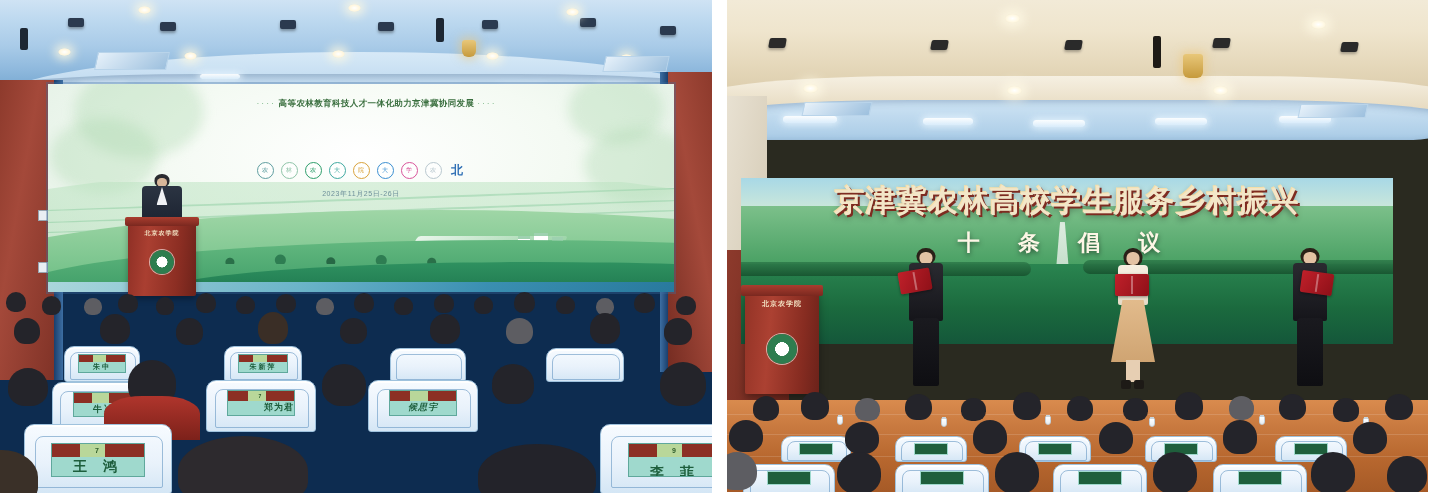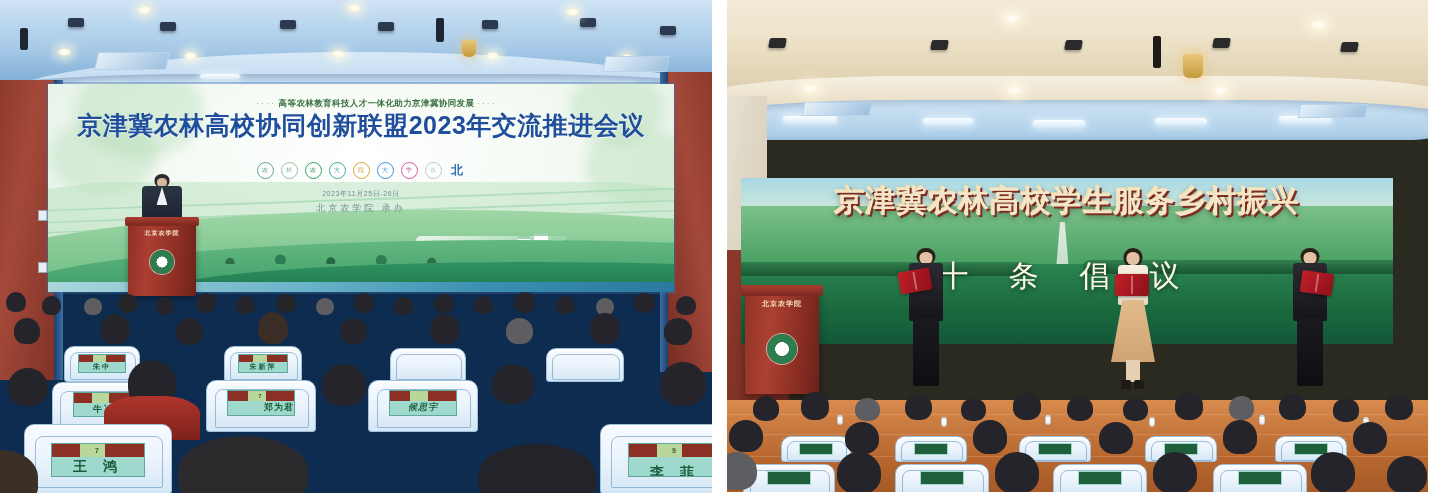--- a/index.html
+++ b/index.html
@@ -170,22 +170,22 @@
     background:linear-gradient(180deg,#2a8550,#1b6a3e 55%,#14573a);}
   .led-road{position:absolute;left:47%;top:44px;width:30px;height:150px;
     background:linear-gradient(180deg,rgba(235,242,235,.9),rgba(200,220,205,.55));
     clip-path:polygon(42% 0,58% 0,100% 100%,0 100%);}
   .led-hedge{position:absolute;height:14px;border-radius:7px;
     background:linear-gradient(180deg,#2f7c4b,#17532f);opacity:.9;}
   .led-title{position:absolute;left:0;right:0;top:6px;text-align:center;
     font-size:30px;line-height:34px;font-weight:bold;white-space:nowrap;letter-spacing:1px;
     color:#f3e6c8;text-shadow:2px 2px 0 #7e2b20,-1px -1px 0 #f6dfa8,0 3px 6px rgba(0,0,0,.45);}
   .led-sub{position:absolute;left:0;right:0;top:50px;text-align:center;
-    font-size:30px;font-weight:normal;color:#fdf6e6;letter-spacing:16px;
-    text-shadow:0 2px 5px rgba(0,0,0,.5);white-space:nowrap;margin-top:28px;}
+    font-size:22px;font-weight:bold;color:#fdf6e6;letter-spacing:16px;
+    text-shadow:0 2px 5px rgba(0,0,0,.5);white-space:nowrap;}
 
   .r-podium{position:absolute;border-radius:2px;
     background:linear-gradient(95deg,#933326 0%,#ac4132 34%,#872c21 75%,#6b221a 100%);
     box-shadow:0 4px 8px rgba(0,0,0,.35);}
   .stagefloor{position:absolute;left:0;bottom:0;width:100%;height:92px;
     background:linear-gradient(180deg,#d98b4e 0%,#c8793f 30%,#b8682f 62%,#a65a27 100%);}
   .floorline{position:absolute;height:1px;width:100%;background:rgba(255,255,255,.14);}
 
   .perf{position:absolute;}
   .p-head{position:absolute;left:50%;transform:translateX(-50%);border-radius:48%;background:#2a2118;}
@@ -275,21 +275,20 @@
         <div class="trees"></div>
         <div class="hill h4"></div>
         <div class="bluestrip"></div>
       </div>
 
       <div class="scr-sub">
         <span class="dots">····</span>
         <span>高等农林教育科技人才一体化助力京津冀协同发展</span>
         <span class="dots">····</span>
       </div>
-      <div class="scr-title">京津冀农林高校协同创新联盟2023年交流推进会议</div>
 
       <div class="logos">
         <div class="logo" style="border-color:#5f9ea0;color:#5f9ea0;">
             <span>农</span>
           </div>
         <div class="logo" style="border-color:#8fc4a8;color:#8fc4a8;">
             <span>林</span>
           </div>
         <div class="logo" style="border-color:#2e9e6b;color:#2e9e6b;">
             <span>农</span>
@@ -308,21 +307,20 @@
           </div>
         <div class="logo" style="border-color:#b9c8cf;color:#b9c8cf;">
             <span>农</span>
           </div>
         <div class="logo" style="border:none;color:#2f6fb5;font-size:12px;font-weight:bold;background:none;">
             <span>北</span>
           </div>
       </div>
 
       <div class="scr-date">2023年11月25日-26日</div>
-      <div class="scr-host">北京农学院  承办</div>
     </div>
 
     <div class="speaker" style="left:140px;top:174px;width:44px;height:52px;">
       <div class="sp-head" style="top:0;width:15px;height:13px;"></div>
       <div class="sp-face" style="top:4px;width:10px;height:9px;"></div>
       <div class="sp-body" style="top:12px;width:40px;height:40px;"></div>
       <div class="sp-shirt" style="top:13px;width:11px;height:18px;"></div>
     </div>
     <div class="podium" style="left:128px;top:222px;width:68px;height:74px;">
       <div class="podium-top"></div>

